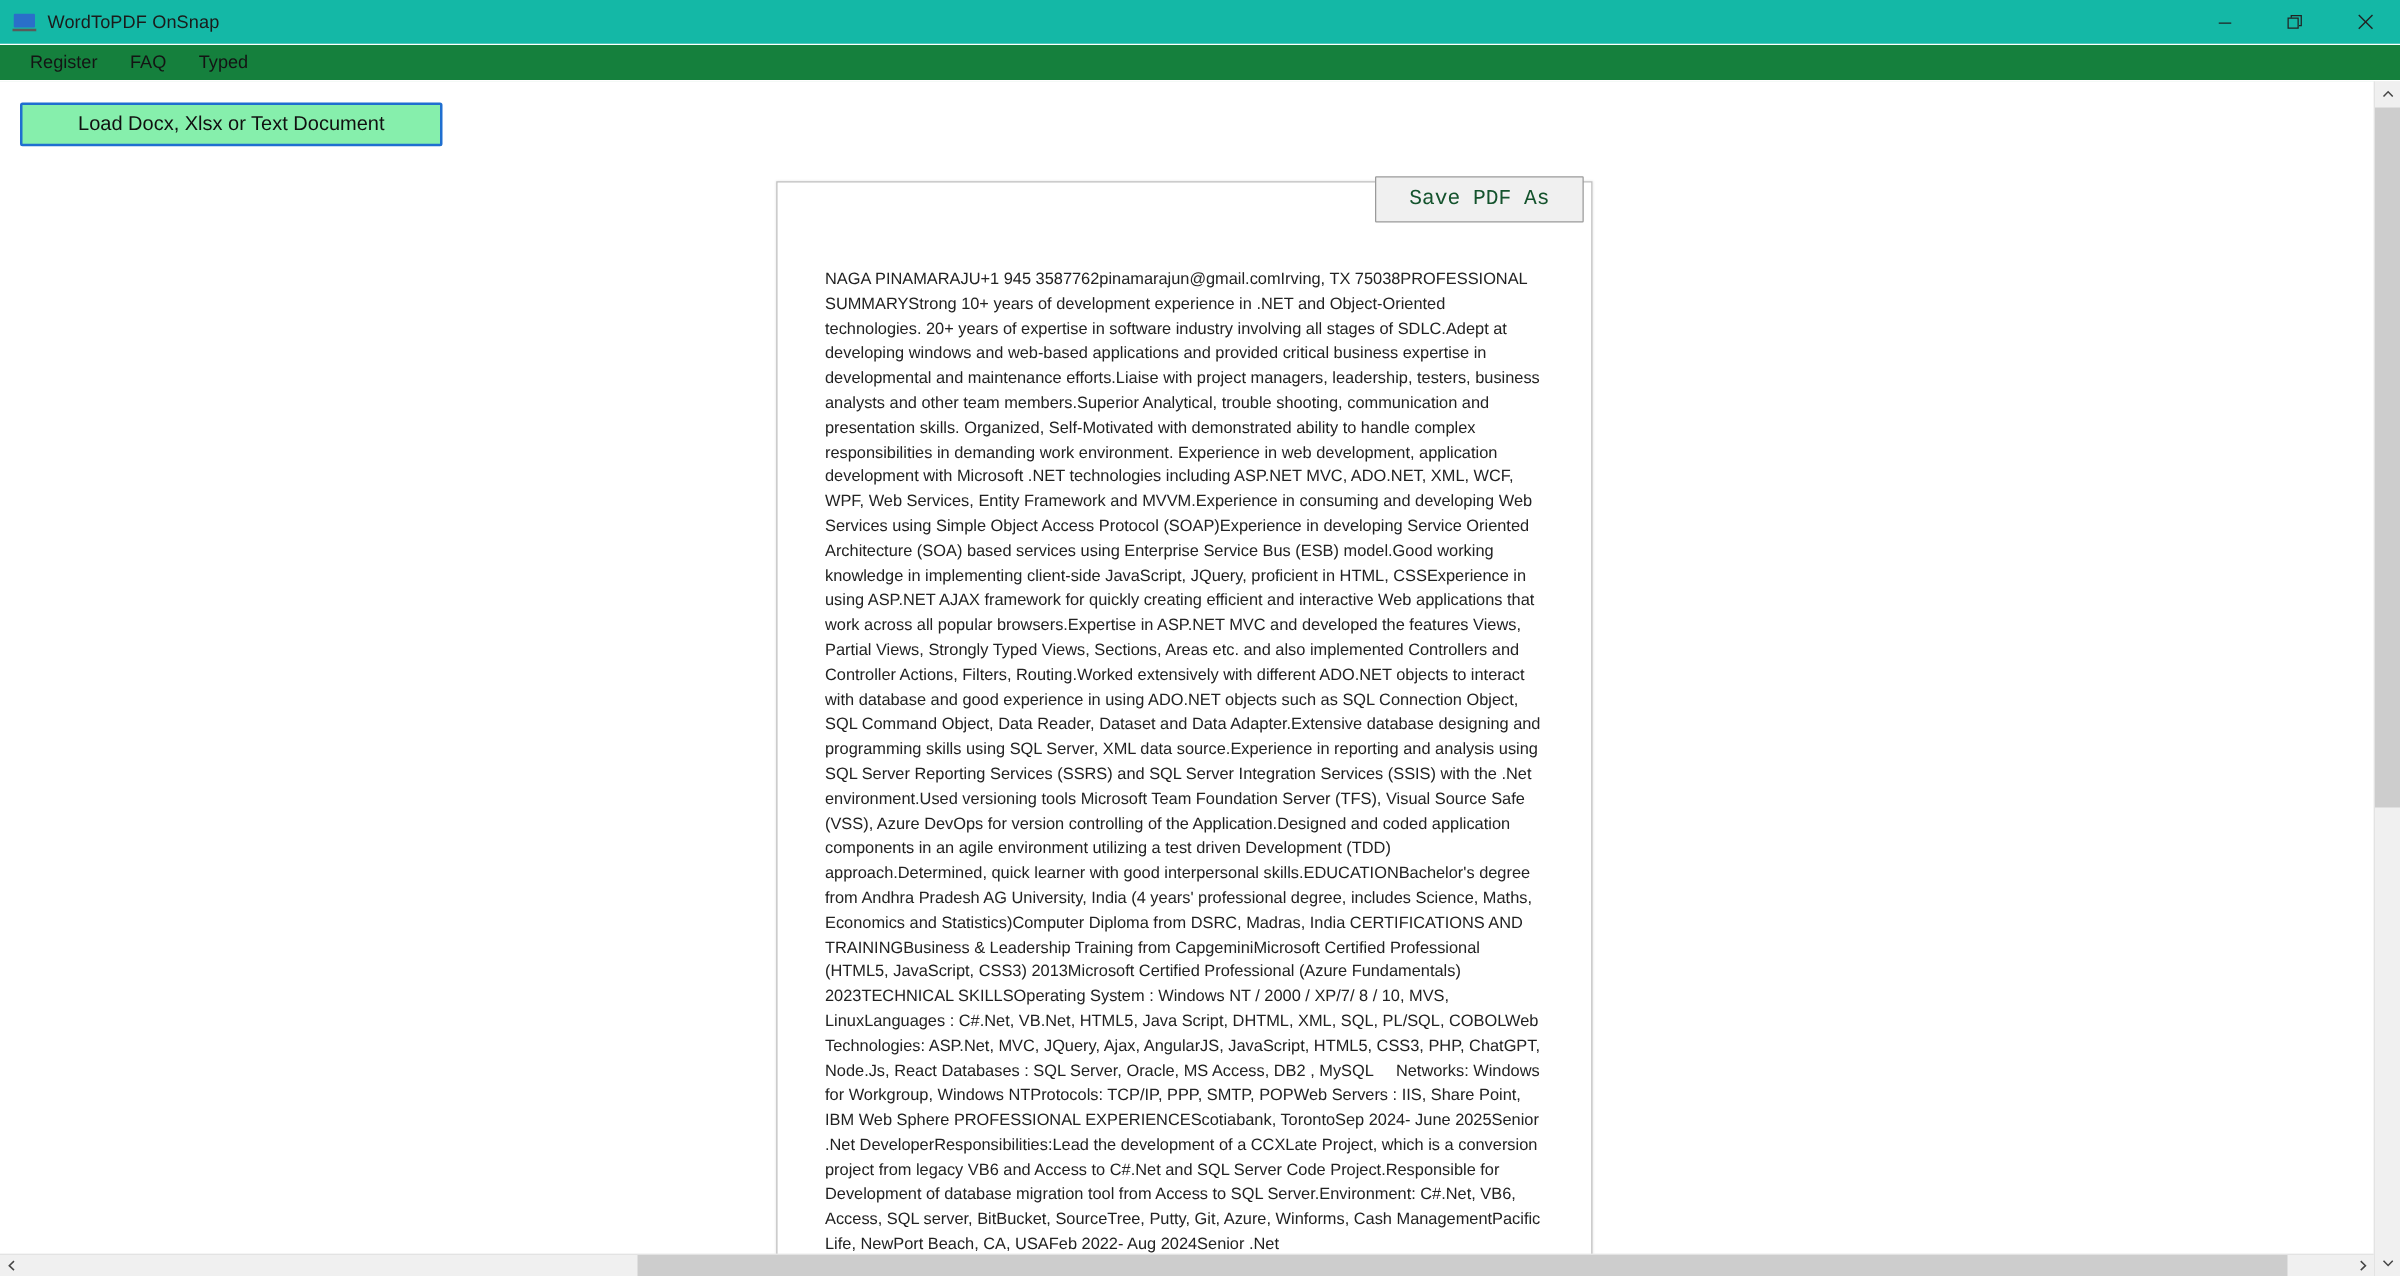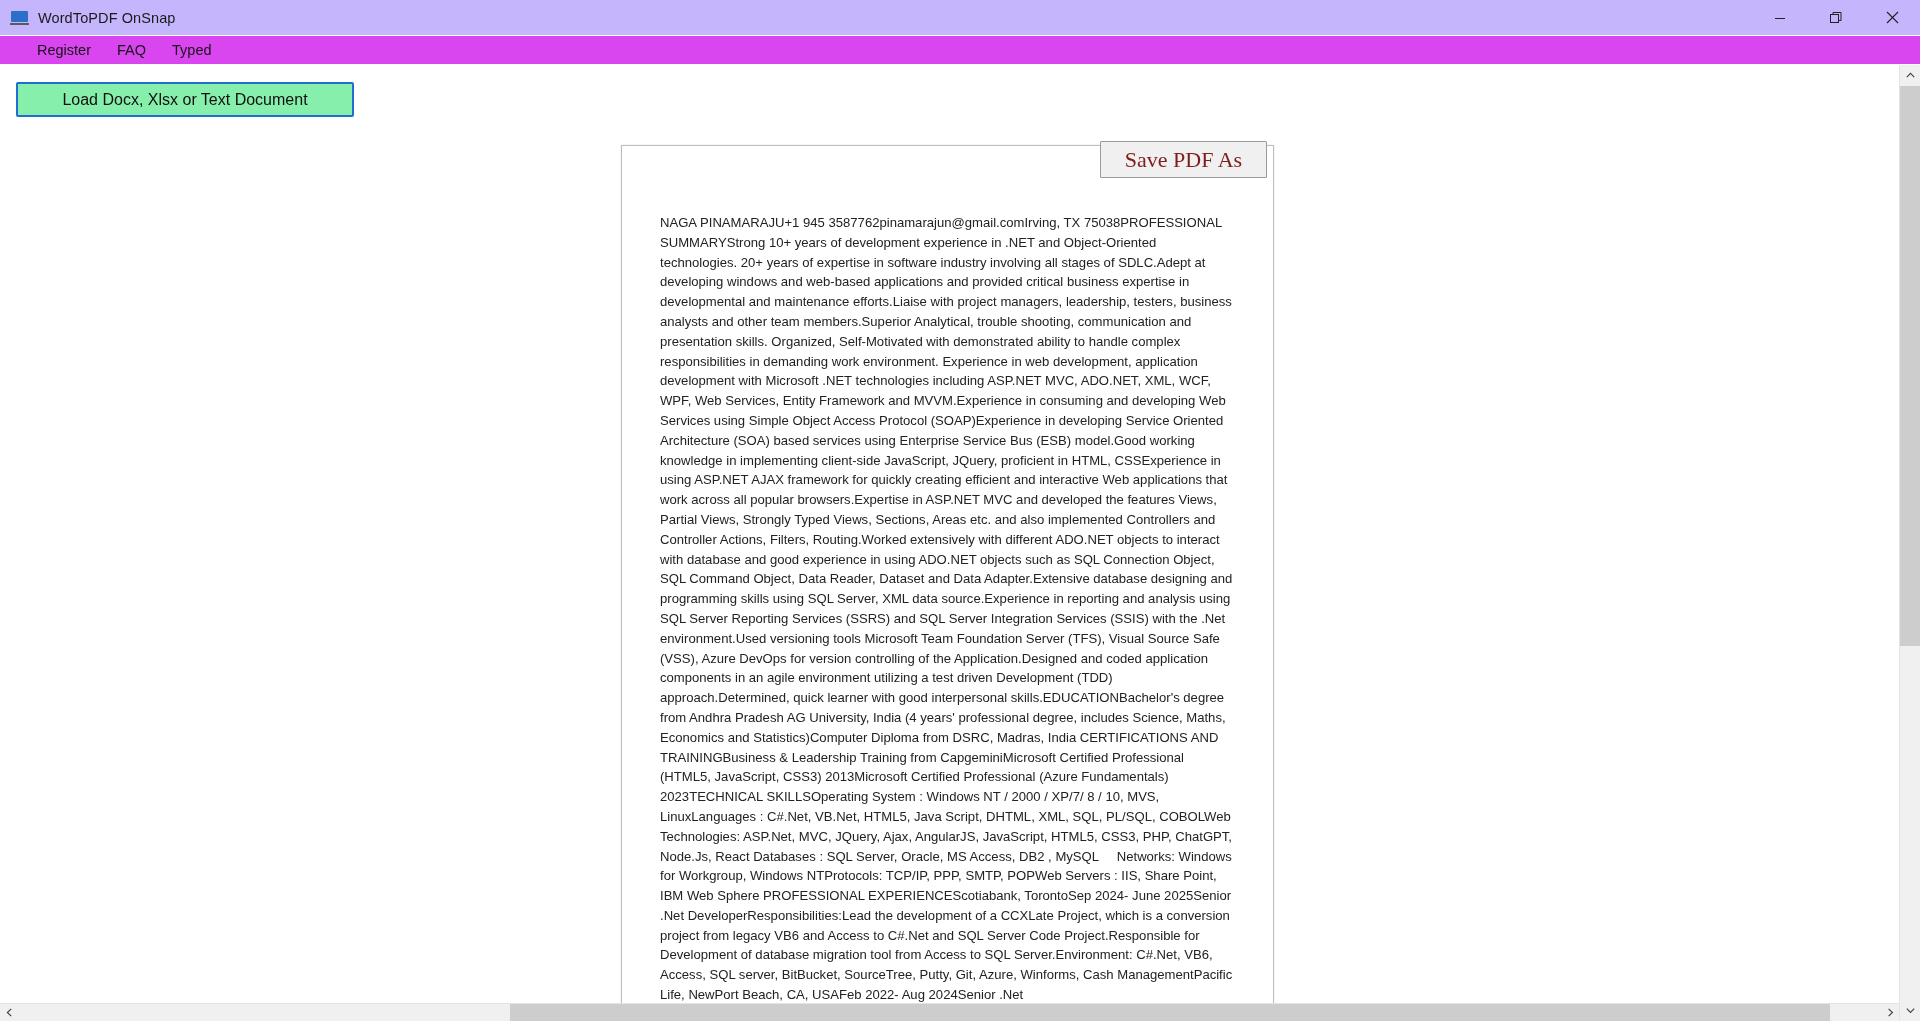--- a/index.html
+++ b/index.html
@@ -15,21 +15,21 @@
     width: 1920px; height: 1021px;
     background: #ffffff;
     display: flex;
     flex-direction: column;
   }
 
   
   .titlebar {
     height: 36px;
     min-height: 36px;
-    background: #c4b5fd;
+    background: #14b8a6;
     display: flex;
     align-items: center;
     border-bottom: 1px solid #ffffff;
     user-select: none;
   }
   .titlebar .app-icon {
     width: 20px; height: 20px;
     margin-left: 10px; margin-right: 8px;
     position: relative;
   }
@@ -60,22 +60,22 @@
     cursor: default;
   }
   .win-btn svg { display: block; }
 
   
   .menubar {
     height: 29px;
     min-height: 29px;
     display: flex;
     align-items: center;
-    background: #d946ef;
-    padding-left: 25px;
+    background: #15803d;
+    padding-left: 12px;
     border-bottom: 1px solid #ffffff;
   }
   .menu-item {
     font-size: 14.5px;
     color: #141414;
     padding: 3px 12px;
     margin-right: 2px;
     cursor: default;
   }
 
@@ -129,27 +129,27 @@
   }
 
   
   .save-btn {
     position: absolute;
     left: 1100px; top: 76px;
     width: 167px; height: 37px;
     background: #f0f0f0;
     border: 1px solid #9a9a9a;
     border-radius: 1px;
-    font-size: 22px;
-    color: #7f1d1d;
+    font-size: 17px;
+    color: #14532d;
     display: flex;
     align-items: center;
     justify-content: center;
     cursor: default;
-    font-family: Liberation Serif, serif;
+    font-family: Liberation Mono, monospace;
   }
 
   
   .vscroll {
     position: absolute;
     right: 0; top: 0;
     width: 21px;
     height: 100%;
     background: #f0f0f0;
     border-left: 1px solid #e3e3e3;

